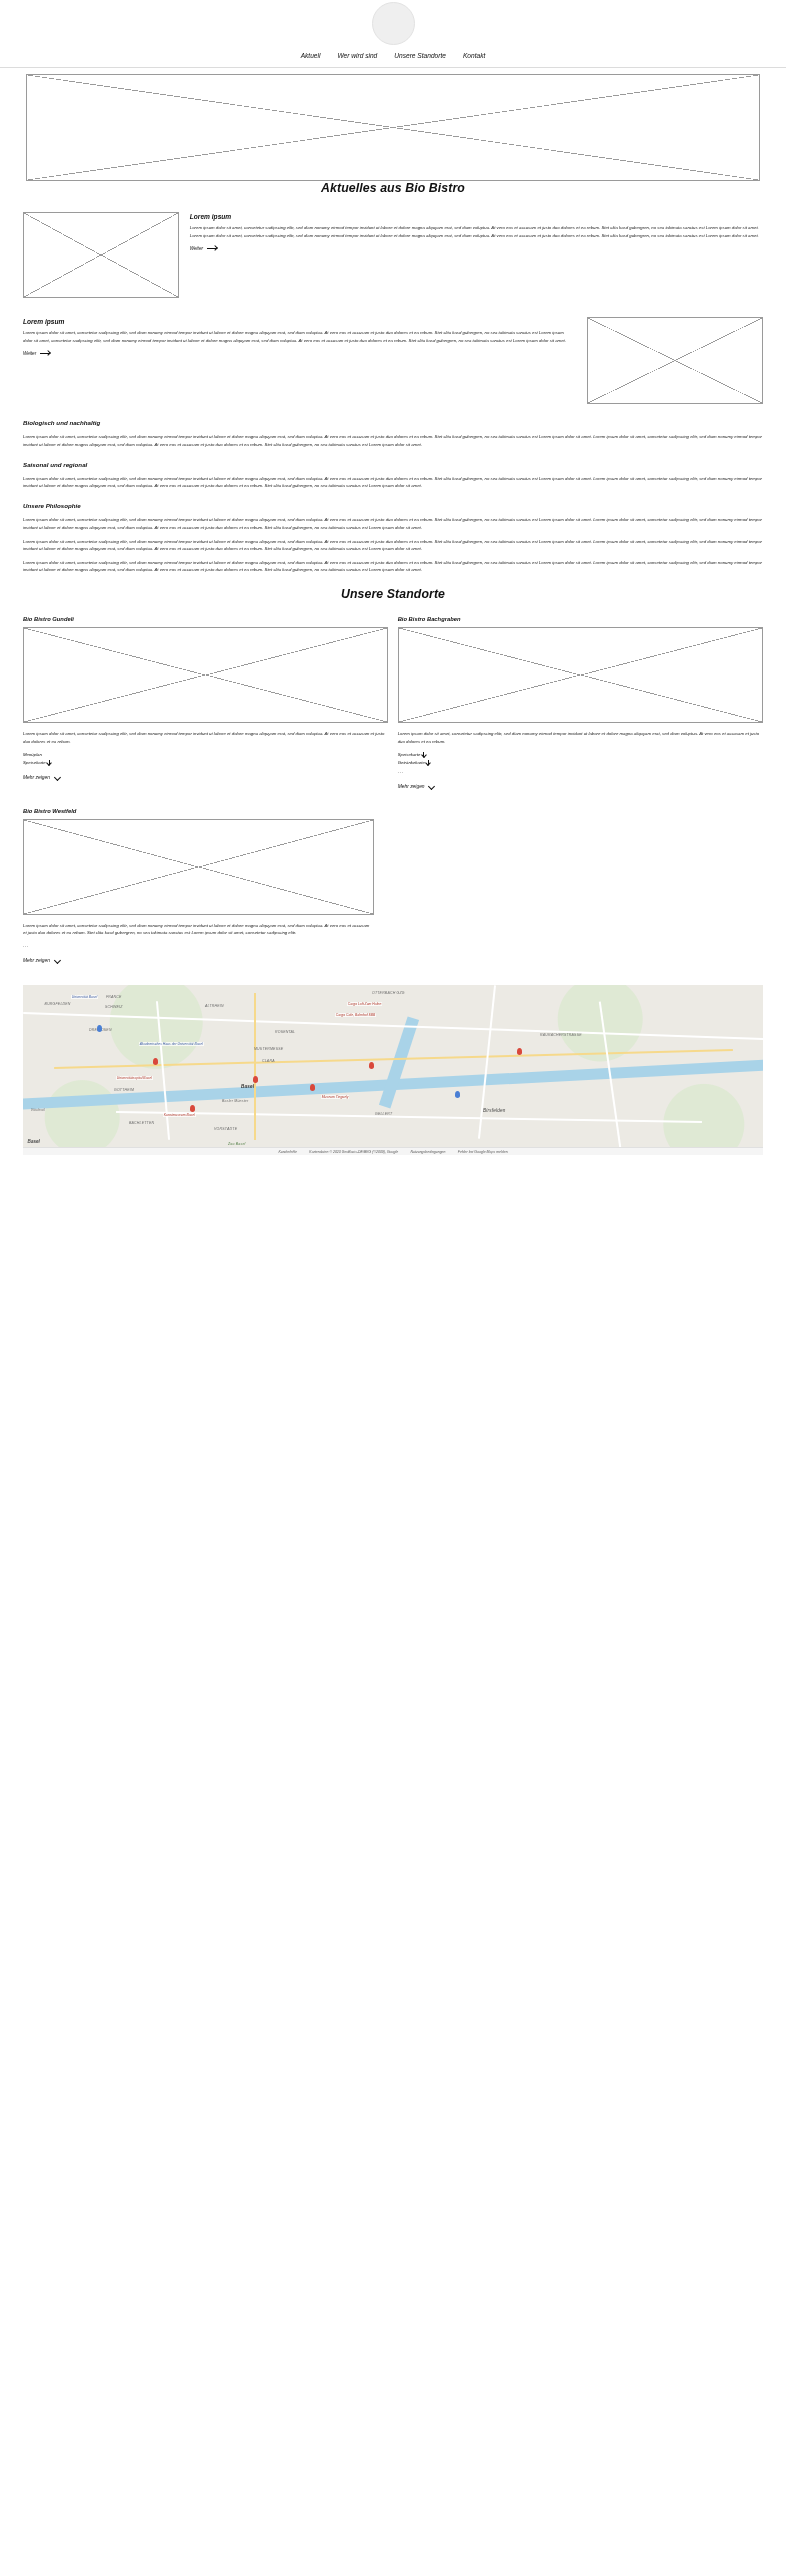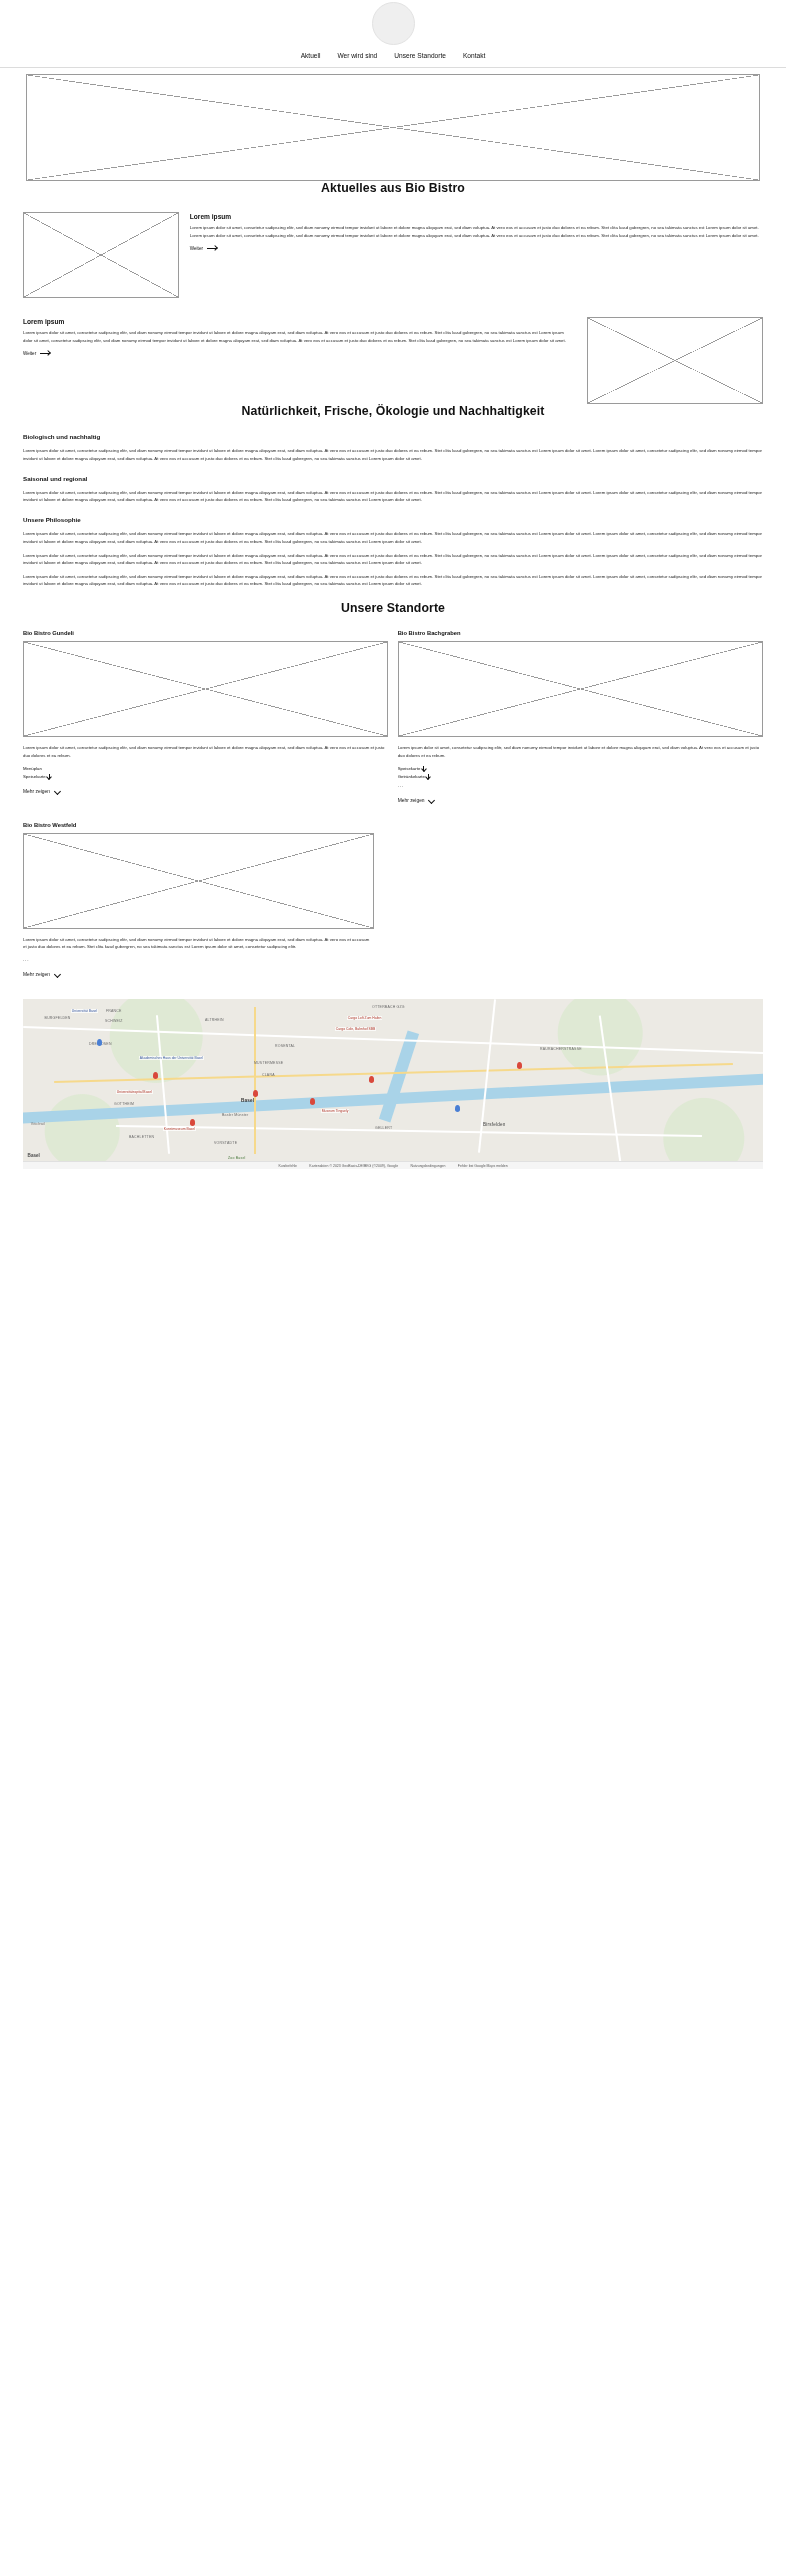--- a/index.html
+++ b/index.html
@@ -4,21 +4,21 @@
 <style>
   * { box-sizing: border-box; }
   html, body { margin: 0; padding: 0; }
   body {
     width: 786px;
     background: #ffffff;
     font-family: "Liberation Sans", sans-serif;
     color: #111111;
     -webkit-font-smoothing: antialiased;
   }
-  .page { width: 786px; position: relative; }
+  .page { width: 786px; position: relative; font-style: italic; }
 
   
   .header {
     padding-top: 1.5px;
     display: flex;
     flex-direction: column;
     align-items: center;
   }
   .logo-circle {
     width: 43px; height: 43px;
@@ -335,21 +335,20 @@
         <div class="weiter">
           <span>Weiter</span>
           <span class="arrow-right"></span>
         </div>
       </div>
       <div class="ph"></div>
     </div>
 
   </div>
 
-  <h2 class="section-title sec-nature-title">Natürlichkeit, Frische, Ökologie und Nachhaltigkeit</h2>
 
   <div class="nature">
 
     <div class="nature-block">
       <div class="sub-title">Biologisch und nachhaltig</div>
       <p class="nature-p">Lorem ipsum dolor sit amet, consetetur sadipscing elitr, sed diam nonumy eirmod tempor invidunt ut labore et dolore magna aliquyam erat, sed diam voluptua. At vero eos et accusam et justo duo dolores et ea rebum. Stet clita kasd gubergren, no sea takimata sanctus est Lorem ipsum dolor sit amet. Lorem ipsum dolor sit amet, consetetur sadipscing elitr, sed diam nonumy eirmod tempor invidunt ut labore et dolore magna aliquyam erat, sed diam voluptua. At vero eos et accusam et justo duo dolores et ea rebum. Stet clita kasd gubergren, no sea takimata sanctus est Lorem ipsum dolor sit amet.</p>
     </div>
 
     <div class="nature-block">
       <div class="sub-title">Saisonal und regional</div>

